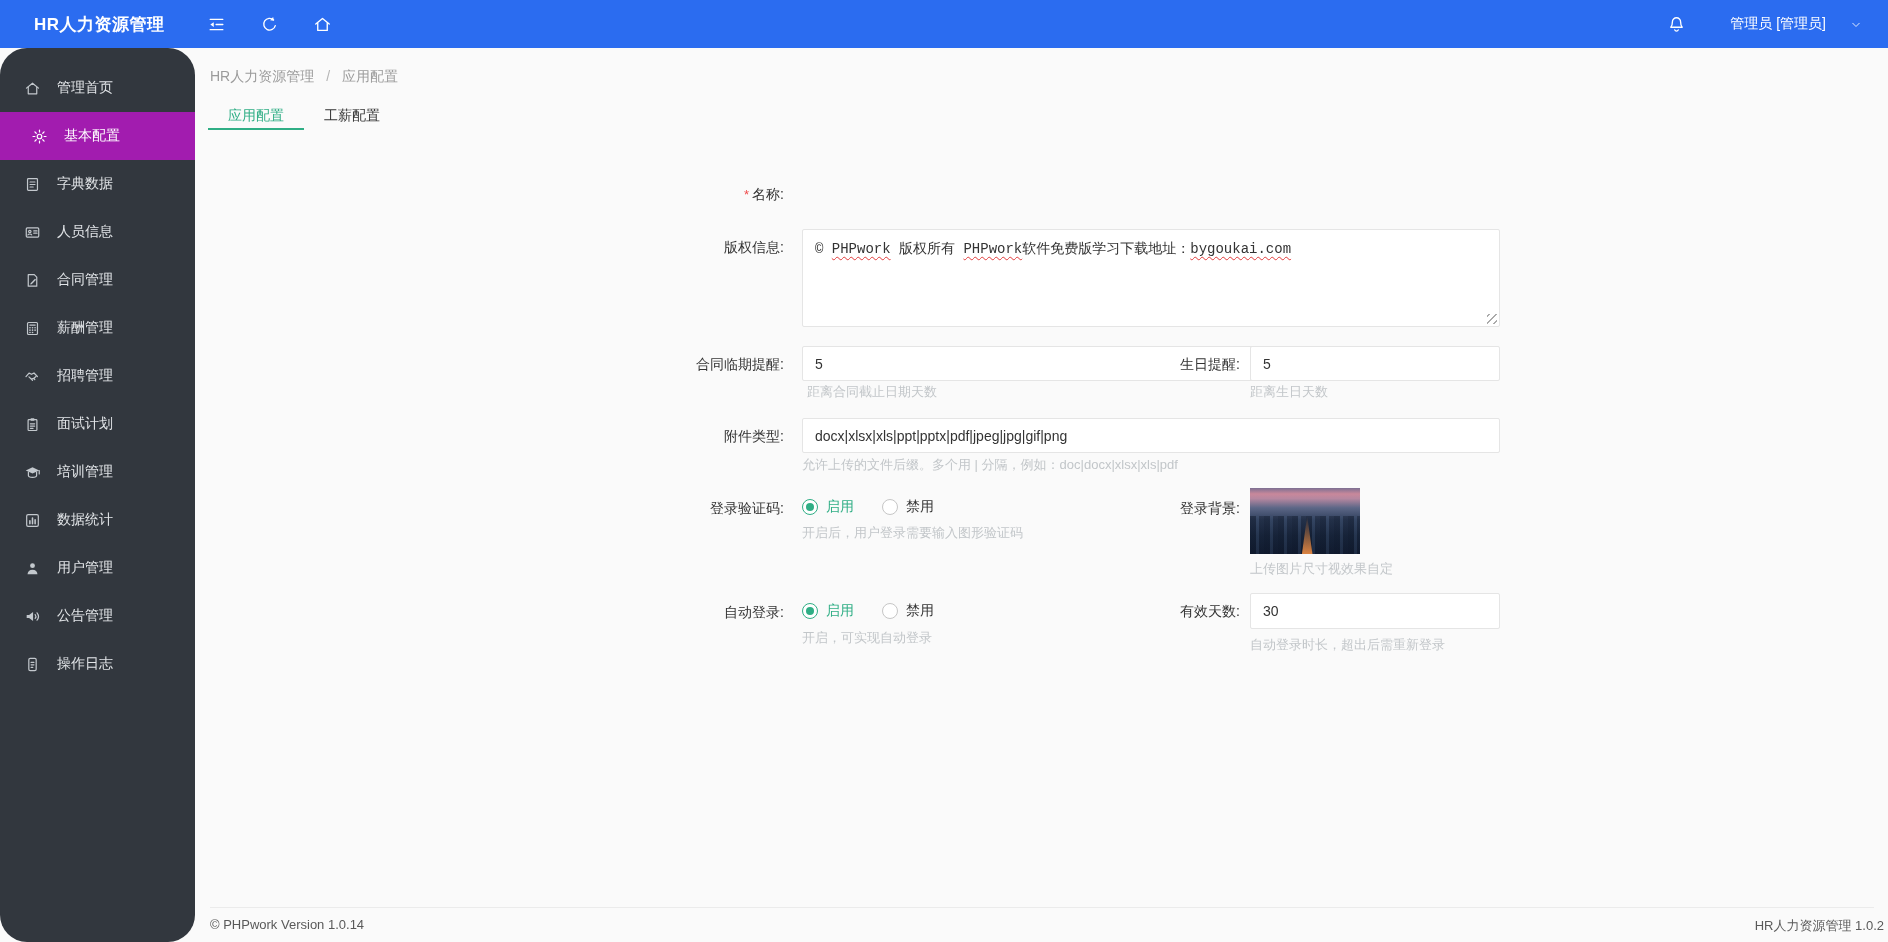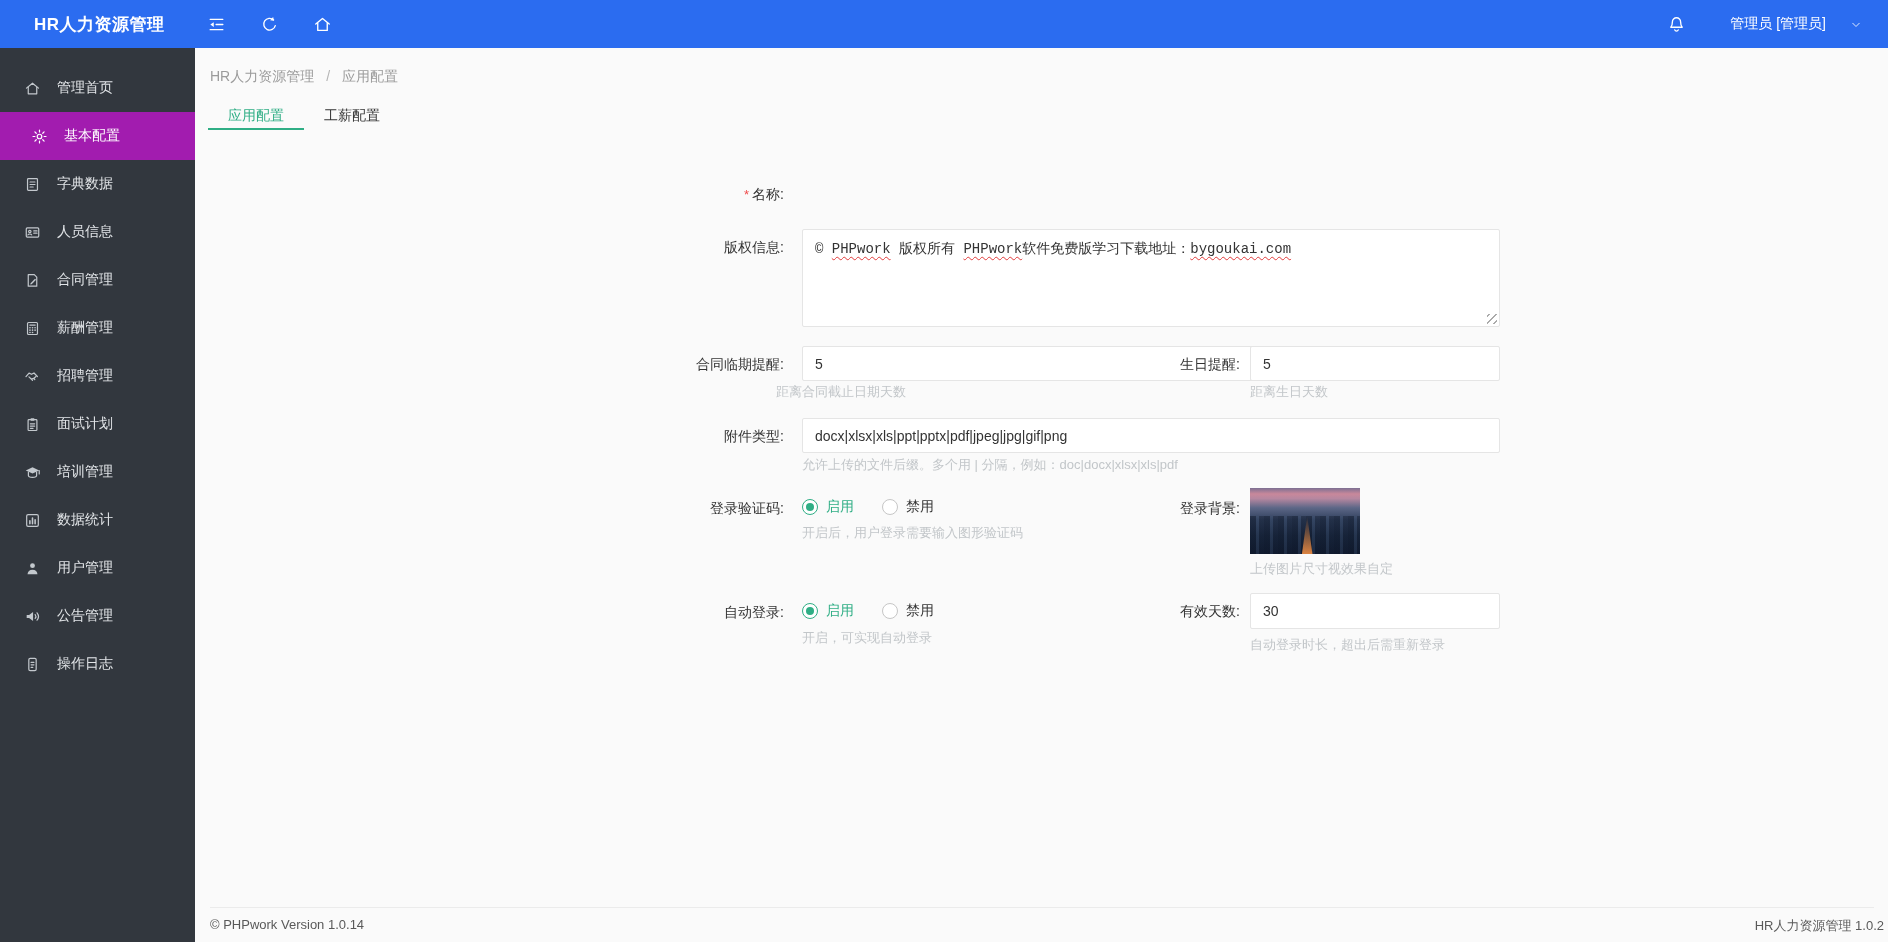--- a/index.html
+++ b/index.html
@@ -14,21 +14,21 @@
   .topbar-icons { display:flex; align-items:center; gap:34px; margin-left:12px; }
   .tb-icon { width:19px; height:19px; color:#fff; cursor:pointer; }
   .tb-icon svg { width:100%; height:100%; }
   .topbar-right { margin-left:auto; display:flex; align-items:center; gap:44px; padding-right:26px; }
   .user-box { display:flex; align-items:center; gap:24px; font-size:14px; cursor:pointer; }
   .user-box .chev { width:12px; height:12px; }
   .user-box .chev svg { width:100%; height:100%; }
 
   
   .sidebar { position:absolute; left:0; top:48px; width:195px; height:894px;
-    background:#32373e; padding-top:16px; }
+    background:#32373e; padding-top:16px;border-radius:27px; }
   .s-item { height:48px; display:flex; align-items:center; padding-left:24px;
     gap:16px; cursor:pointer; color:#c3c8cd; }
   .s-item .icon { width:17px; height:17px; flex:0 0 auto; color:#c3c8cd; }
   .s-item .icon svg { width:100%; height:100%; }
   .s-label { font-size:14px; color:#e2e5e8; }
   .s-item.active { background:#a21caf; padding-left:31px; }
   .s-item.active .icon { color:#fff; }
   .s-item.active .s-label { color:#fff; }
 
   
@@ -226,21 +226,21 @@
   <div class="form-label" style="left:369px; top:136px;"><span class="req">*</span><span>名称:</span></div>
 
   <div class="form-label" style="left:369px; top:189px;">版权信息:</div>
   <div class="copyright-box">
     <span><span>© </span><span class="wavy">PHPwork</span><span> 版权所有 </span><span class="wavy">PHPwork</span><span>软件免费版学习下载地址：</span><span class="wavy">bygoukai.com</span></span>
     <span class="resize-handle"></span>
   </div>
 
   <div class="form-label" style="left:369px; top:306px;">合同临期提醒:</div>
   <input class="tinput" style="left: 607px; top: 298px; width: 481px; height: 35px;" value="5">
-  <div class="hint" style="left:581px; top:336px;">距离合同截止日期天数</div>
+  <div class="hint" style="left:612px; top:336px;">距离合同截止日期天数</div>
 
   <div class="form-label" style="left:825px; top:306px;">生日提醒:</div>
   <input class="tinput" style="left: 1055px; top: 298px; width: 250px; height: 35px;" value="5">
   <div class="hint" style="left:1055px; top:336px;">距离生日天数</div>
 
   <div class="form-label" style="left:369px; top:378px;">附件类型:</div>
   <input class="tinput" style="left: 607px; top: 370px; width: 698px; height: 35px;" value="docx|xlsx|xls|ppt|pptx|pdf|jpeg|jpg|gif|png">
   <div class="hint" style="left:607px; top:409px;">允许上传的文件后缀。多个用 | 分隔，例如：doc|docx|xlsx|xls|pdf</div>
 
   <div class="form-label" style="left:369px; top:450px;">登录验证码:</div>

